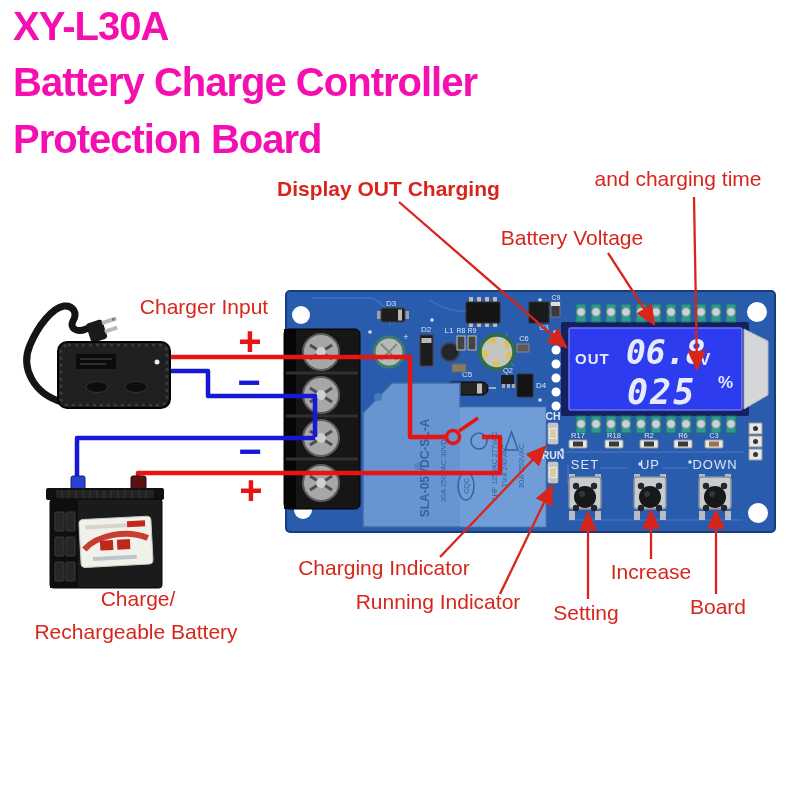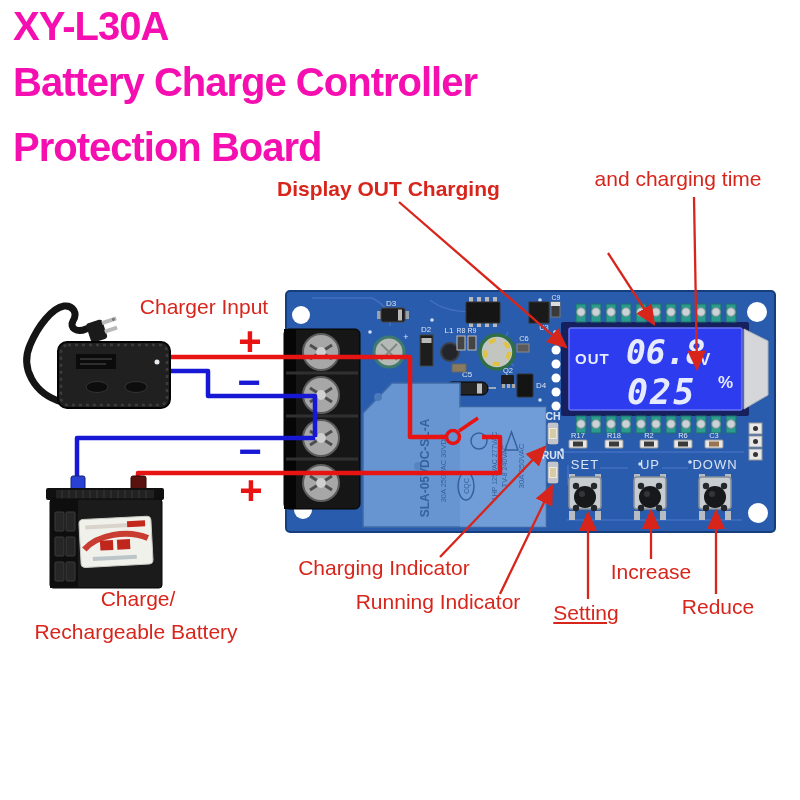--- a/index.html
+++ b/index.html
@@ -442,30 +442,31 @@
     <path class="ann" stroke-width="2.3" marker-end="url(#ah)" d="M440,557 L545,447"></path>
     <path class="ann" stroke-width="2.3" marker-end="url(#ah)" d="M500,594 L552,486"></path>
     <path class="ann" stroke-width="2.3" marker-end="url(#ah)" d="M588,599 L588,513"></path>
     <path class="ann" stroke-width="2.3" marker-end="url(#ah)" d="M651,559 L651,511"></path>
     <path class="ann" stroke-width="2.3" marker-end="url(#ah)" d="M716,594 L716,511"></path>
   </g>
 </svg>
 
 <div class="title-line" style="left:13px;top:6px;">XY-L30A</div>
 <div class="title-line" style="left:13px;top:62px;">Battery Charge Controller</div>
-<div class="title-line" style="left:13px;top:119px;margin-top:8px;">Protection Board</div>
+<div class="title-line" style="left:13px;top:119px;">Protection Board</div>
 
 <div class="lbl left" style="left:277px;top:177px;">Display OUT Charging</div>
 <div class="lbl" style="left:646px;top:167px;margin-left:32px;">and charging time</div>
+<div class="lbl" style="left:572px;top:226px;">Battery Voltage</div>
 <div class="lbl" style="left:204px;top:295px;">Charger Input</div>
 <div class="lbl" style="left:384px;top:556px;text-align:center;">Charging Indicator</div>
 <div class="lbl" style="left:438px;top:590px;">Running Indicator</div>
-<div class="lbl" style="left:586px;top:601px;text-decoration:underline;">Setting</div>
+<div class="lbl" style="left:586px;top:601px;">Setting</div>
 <div class="lbl" style="left:651px;top:560px;">Increase</div>
-<div class="lbl" style="left:718px;top:595px;">Reduce</div>
+<div class="lbl" style="left:718px;top:595px;">Board</div>
 <div class="lbl" style="left:138px;top:587px;">Charge/</div>
 <div class="lbl" style="left:136px;top:620px;">Rechargeable Battery</div>
 
 <div class="pol red" style="left:250px;top:341px;">+</div>
 <div class="pol blue" style="left:249px;top:382px;">−</div>
 <div class="pol blue" style="left:250px;top:451px;">−</div>
 <div class="pol red" style="left:251px;top:490px;">+</div>
 
 </div>
 

